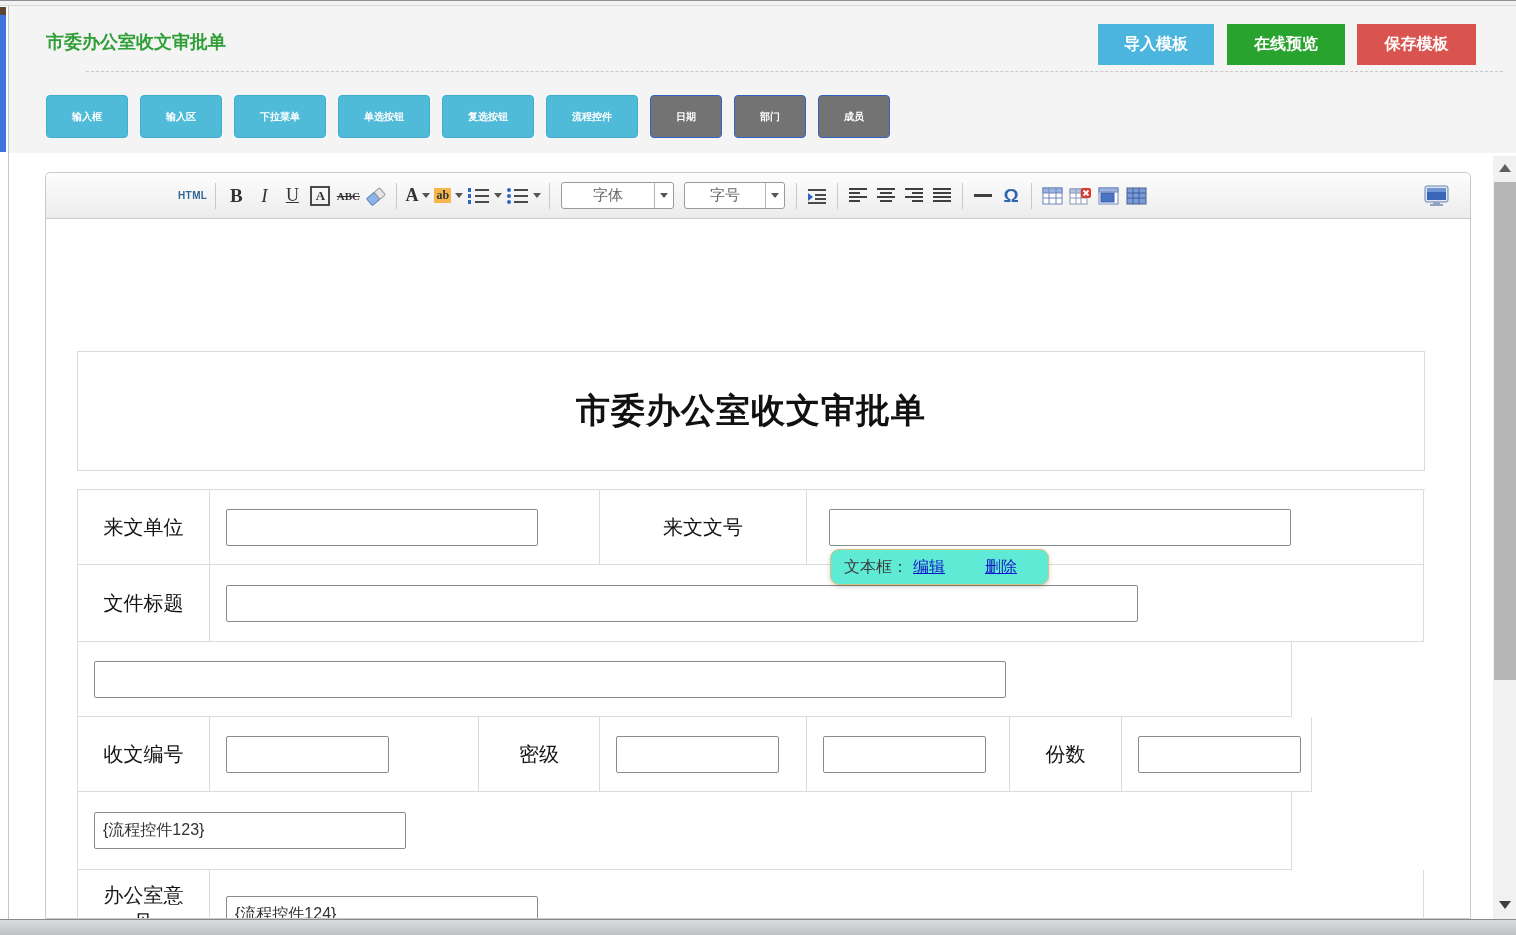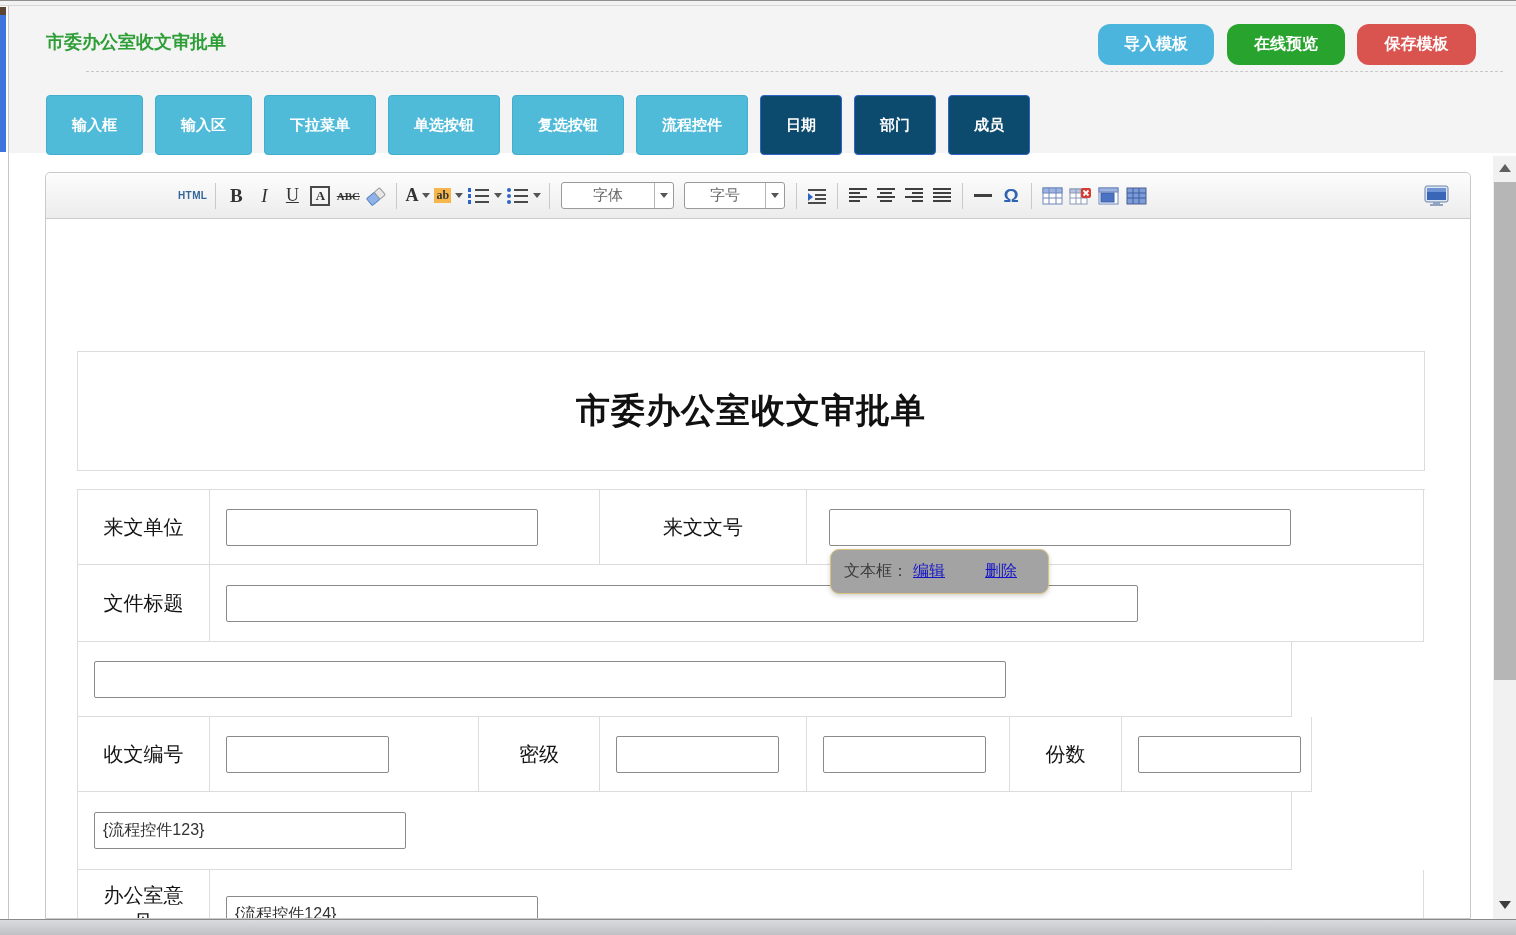--- a/index.html
+++ b/index.html
@@ -15,30 +15,30 @@
     border-top:1px solid #8a8a8a;background:linear-gradient(#dadbdd,#bec0c5);}
 
   
   #app{position:absolute;left:8px;top:6px;width:1508px;height:913px;background:#fff;
     border-left:1px solid #c6c6c6;overflow:hidden;}
 
   
   #header{position:absolute;left:0;top:0;width:1508px;height:147px;background:#f4f4f4;}
   #page-title{position:absolute;left:37px;top:24px;font-size:18px;font-weight:bold;color:#2e9e36;}
   #hdr-divider{position:absolute;left:77px;right:14px;top:65px;border-top:1px dashed #c8c8c8;height:0;}
-  .act-btn{position:absolute;top:18px;height:41px;border:none;border-radius:12px;color:#fff;
+  .act-btn{position:absolute;top:18px;height:41px;border:none;border-radius:0;color:#fff;
     font-family:"Liberation Sans",sans-serif;font-size:16px;font-weight:bold;cursor:pointer;}
   #act-import{left:1089px;width:116px;background:#4cb5dd;}
   #act-preview{left:1218px;width:118px;background:#28a32d;}
   #act-save{left:1348px;width:119px;background:#d9534f;}
   #field-btn-row{position:absolute;left:37px;top:89px;display:flex;gap:12px;}
-  .fld-btn{height:60px;padding:0 25px;border:none;border-radius:4px;color:#fff;cursor:pointer;
-    font-family:"Liberation Sans",sans-serif;font-size:15px;font-weight:bold;white-space:nowrap;}
+  .fld-btn{height:43px;padding:0 25px;border:none;border-radius:4px;color:#fff;cursor:pointer;
+    font-family:"Liberation Sans",sans-serif;font-size:10px;font-weight:bold;white-space:nowrap;}
   .fld-info{background:#4fbbd9;border:1px solid #41aecd;}
-  .fld-primary{background:#0c4a6e;border:1px solid #2f64c4;}
+  .fld-primary{background:#737373;border:1px solid #2f64c4;}
 
   
   #editor{position:absolute;left:36px;top:166px;width:1426px;height:747px;
     border:1px solid #c9c9c9;border-radius:5px 5px 0 0;background:#fff;}
   #toolbar{position:relative;height:46px;border-bottom:1px solid #ccc;border-radius:5px 5px 0 0;
     background:linear-gradient(#fdfdfd,#ececec);display:flex;align-items:center;padding-left:90px;}
   .ti{height:28px;min-width:24px;display:flex;align-items:center;justify-content:center;
     margin:0 2px;border-radius:3px;cursor:pointer;color:#333;}
   .tb-sep{width:1px;height:26px;background:#c9c9c9;margin:0 6px;}
   .g-html{font-size:10px;font-weight:bold;color:#336699;letter-spacing:.4px;padding-left:40px;}
@@ -72,21 +72,21 @@
   #form-table{position:absolute;left:31px;top:270px;width:1348px;border-left:1px solid #dcdcdc;
     border-top:1px solid #dcdcdc;}
   .frow{display:flex;width:1346px;}
   .fcell{border-right:1px solid #dcdcdc;border-bottom:1px solid #dcdcdc;display:flex;align-items:center;}
   .lbl{justify-content:center;font-size:20px;color:#141414;}
   .inp-wrap{padding-left:16px;}
   .tin{height:37px;border:1px solid #8a8a8a;border-radius:2px;background:#fff;
     font-family:"Liberation Sans",sans-serif;font-size:16px;color:#333;padding:0 8px;}
 
   
-  #tooltip{position:absolute;left:784px;top:376px;width:219px;height:45px;background:#a3a3a3;
+  #tooltip{position:absolute;left:784px;top:376px;width:219px;height:36px;background:#5eead4;
     border:1px solid #d9c27d;border-radius:9px;box-shadow:0 2px 5px rgba(0,0,0,.18);z-index:6;
     display:flex;align-items:center;padding:0 13px;font-family:"Liberation Serif",serif;
     font-size:16px;color:#3c3c3c;}
   #tooltip a{color:#1515c8;text-decoration:underline;font-family:Liberation Serif, serif;cursor:pointer;}
   #tooltip .lnk-edit{margin-left:5px;}
   #tooltip .lnk-del{margin-left:40px;}
 
   
   #scrollbar{position:absolute;left:1484px;top:150px;width:24px;height:763px;background:#f1f1f1;}
   #sb-up{position:absolute;left:0;top:0;width:24px;height:24px;display:flex;align-items:center;justify-content:center;cursor:pointer;}

